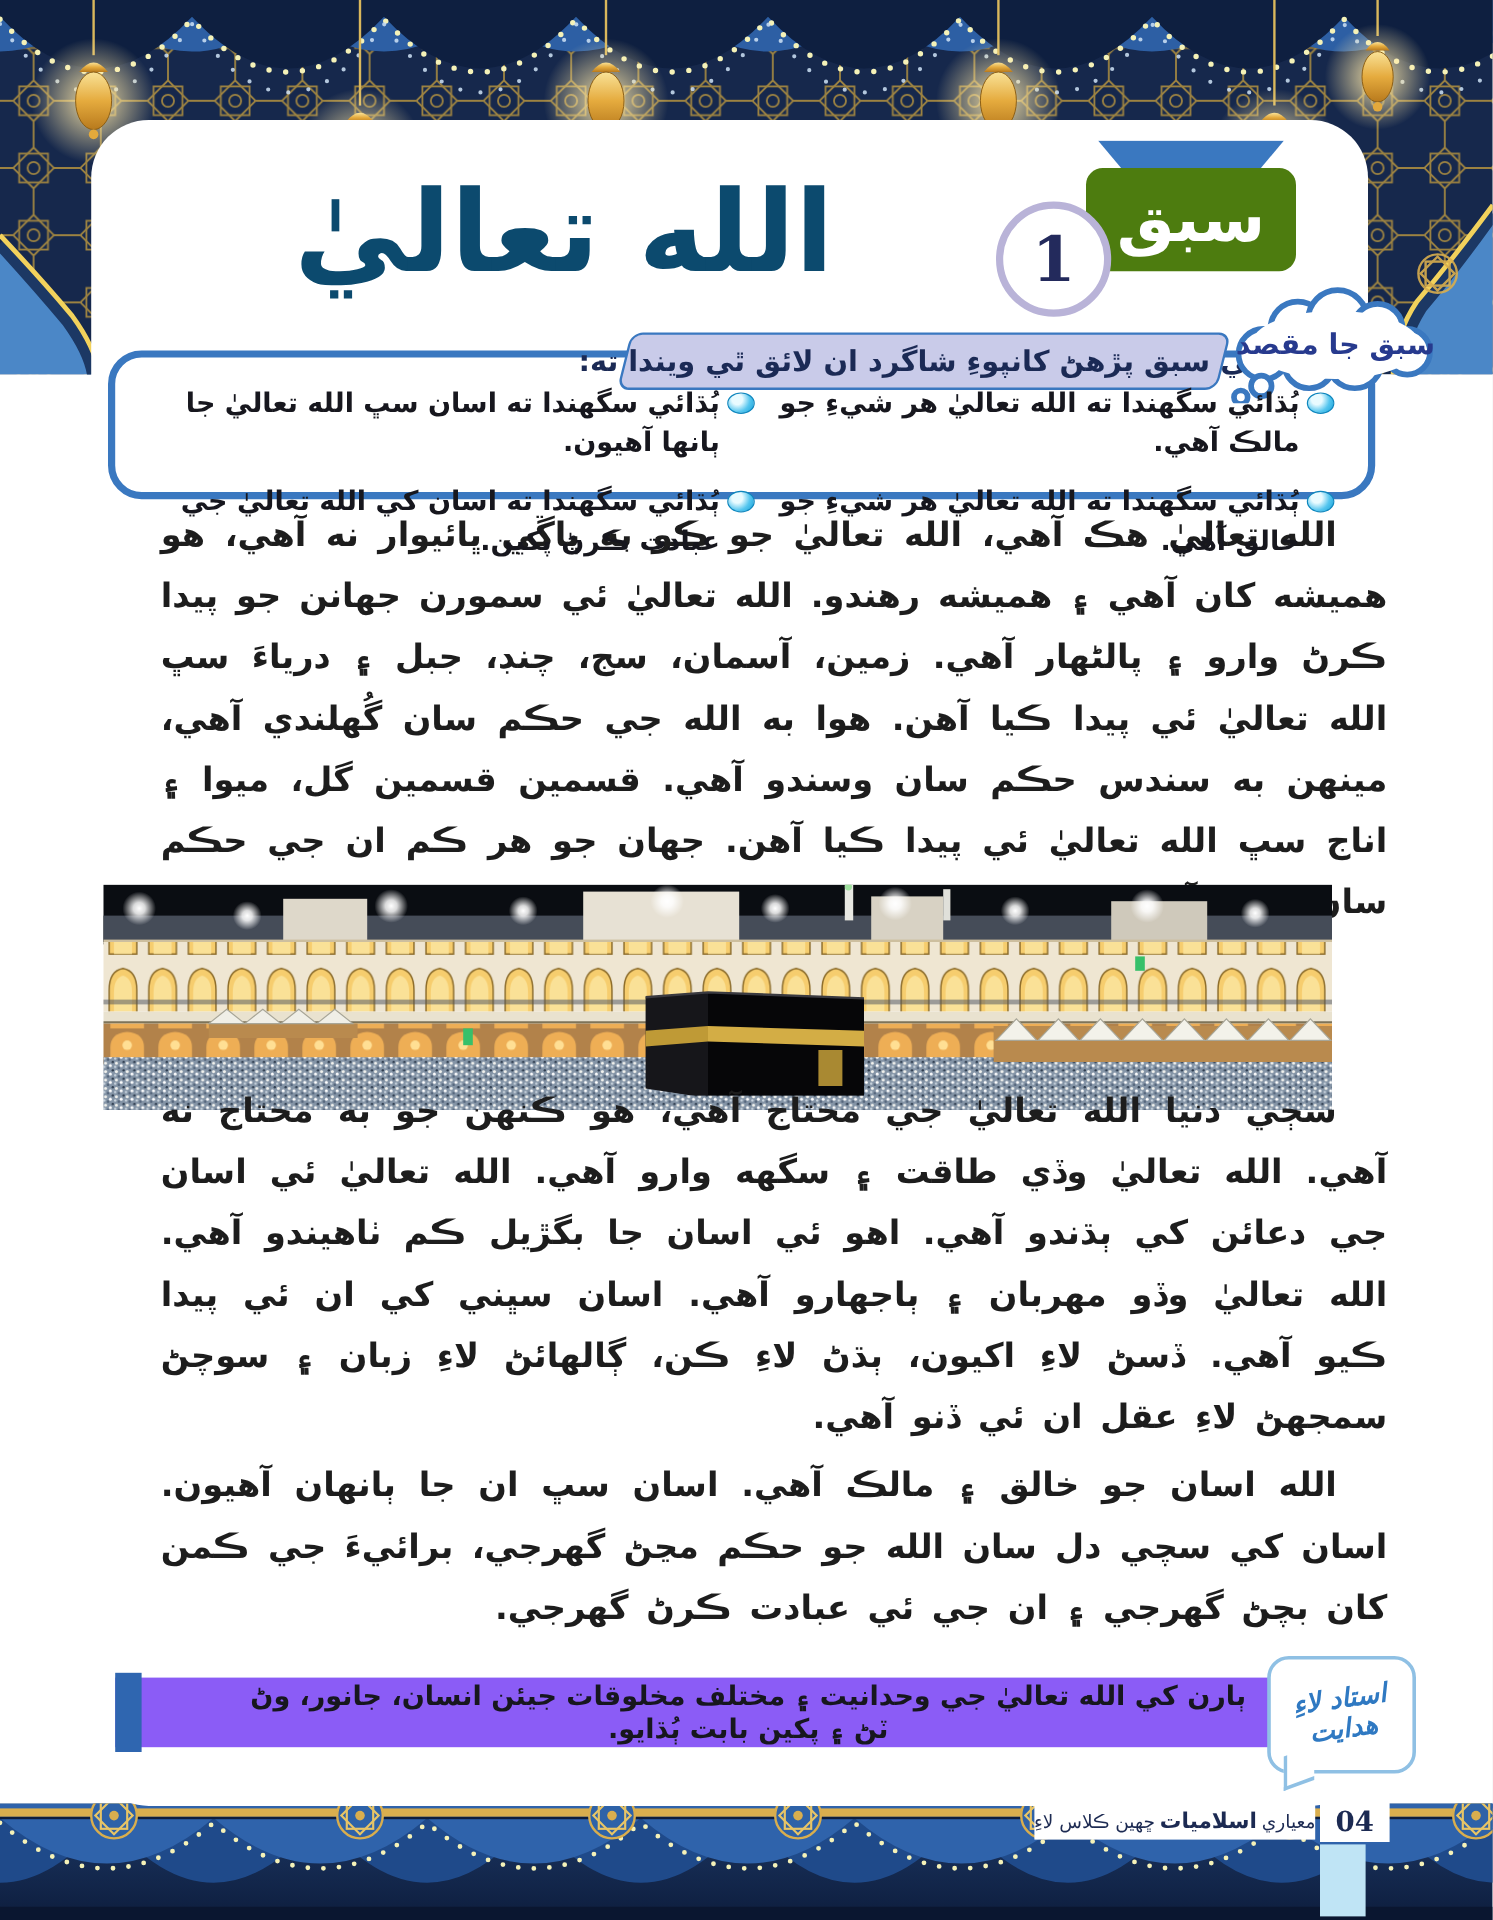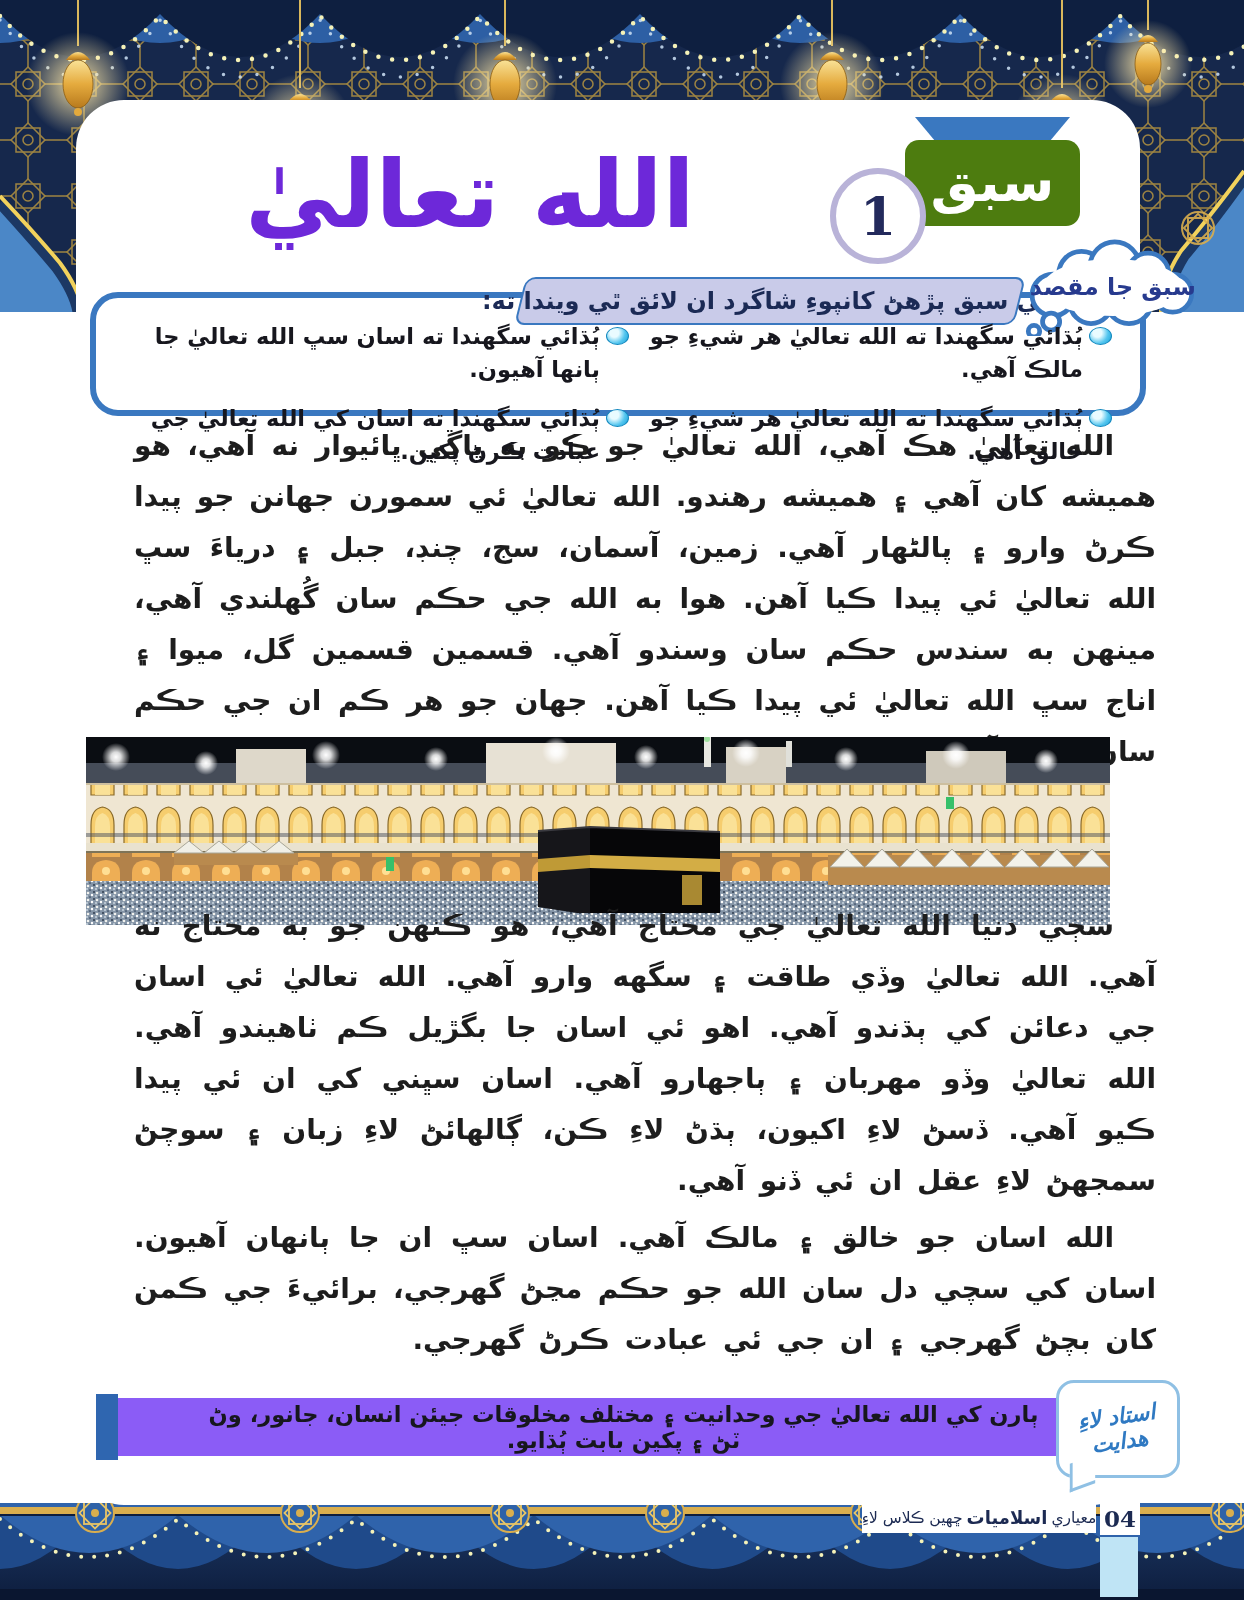--- a/index.html
+++ b/index.html
@@ -5,21 +5,21 @@
   html,body{margin:0;padding:0;background:#e9e9e9;}
   .page{position:relative;width:1244px;height:1600px;background:#ffffff;overflow:hidden;
         font-family:"DejaVu Sans",sans-serif;direction:rtl;}
   .abs{position:absolute;}
   
   .band-top{left:0;top:0;width:1244px;height:312px;z-index:0;}
   .band-bottom{left:0;top:1503px;width:1244px;height:97px;z-index:0;}
   .card{left:76px;top:100px;width:1064px;height:1405px;background:#ffffff;border-radius:48px;z-index:1;}
   
   .title{left:150px;top:132px;width:640px;text-align:center;z-index:3;
-         font-size:94px;font-weight:bold;color:#6d28d9;line-height:1.35;}
+         font-size:94px;font-weight:bold;color:#0c4a6e;line-height:1.35;}
   .lesson-tab{left:905px;top:140px;width:175px;height:86px;background:#4d7c0f;border-radius:14px;z-index:3;
               display:flex;align-items:center;justify-content:center;}
   .lesson-tab-flap{left:915px;top:117px;width:155px;height:26px;background:#3a78c0;z-index:3;
                    clip-path:polygon(0 0,100% 0,86% 100%,14% 100%);}
   .lesson-tab .lbl{color:#ffffff;font-size:54px;font-weight:bold;line-height:1;}
   .lesson-num{left:830px;top:168px;width:84px;height:84px;border-radius:50%;background:#ffffff;
               border:6px solid #b9b3d8;z-index:4;display:flex;align-items:center;justify-content:center;
               font-family:"DejaVu Serif",serif;font-size:52px;font-weight:bold;color:#232a5c;}
   .cloud{left:1015px;top:236px;width:190px;height:100px;z-index:5;}
   .cloud text{font-family:"DejaVu Sans",sans-serif;font-size:25px;font-weight:bold;fill:#273a8e;}
@@ -52,21 +52,21 @@
                 border-radius:18px;z-index:5;display:flex;flex-direction:column;align-items:center;justify-content:center;}
   .guide-bubble:after{content:"";position:absolute;left:10px;bottom:-12px;width:24px;height:24px;background:#ffffff;
                 border-left:3px solid #8fc0e4;border-bottom:3px solid #8fc0e4;transform:rotate(-20deg) skew(-20deg);}
   .guide-bubble .in{transform:rotate(-8deg);text-align:center;color:#2f79c2;font-weight:bold;
                     font-style:italic;font-size:22px;line-height:1.15;}
   
   .footer-bar{left:862px;top:1502px;width:234px;height:31px;background:#ffffff;z-index:6;
               display:flex;align-items:center;justify-content:center;gap:4px;direction:rtl;
               color:#1c2a52;font-size:15.5px;white-space:nowrap;}
   .footer-bar .b{font-weight:bold;font-size:18px;}
-  .page-num{left:1100px;top:1502px;width:40px;height:33px;background:#ffffff;z-index:6;
+  .page-num{left:1100px;top:1502px;width:58px;height:33px;background:#ffffff;z-index:6;
             display:flex;align-items:center;justify-content:center;font-size:23px;font-weight:bold;color:#1c2a52;
             font-family:"DejaVu Serif",serif;}
   .blue-strip{left:1100px;top:1537px;width:38px;height:60px;background:#bfe4f5;z-index:6;}
 </style>
 </head>
 <body>
 
 <div class="page">
 
   <div class="abs band-top">

